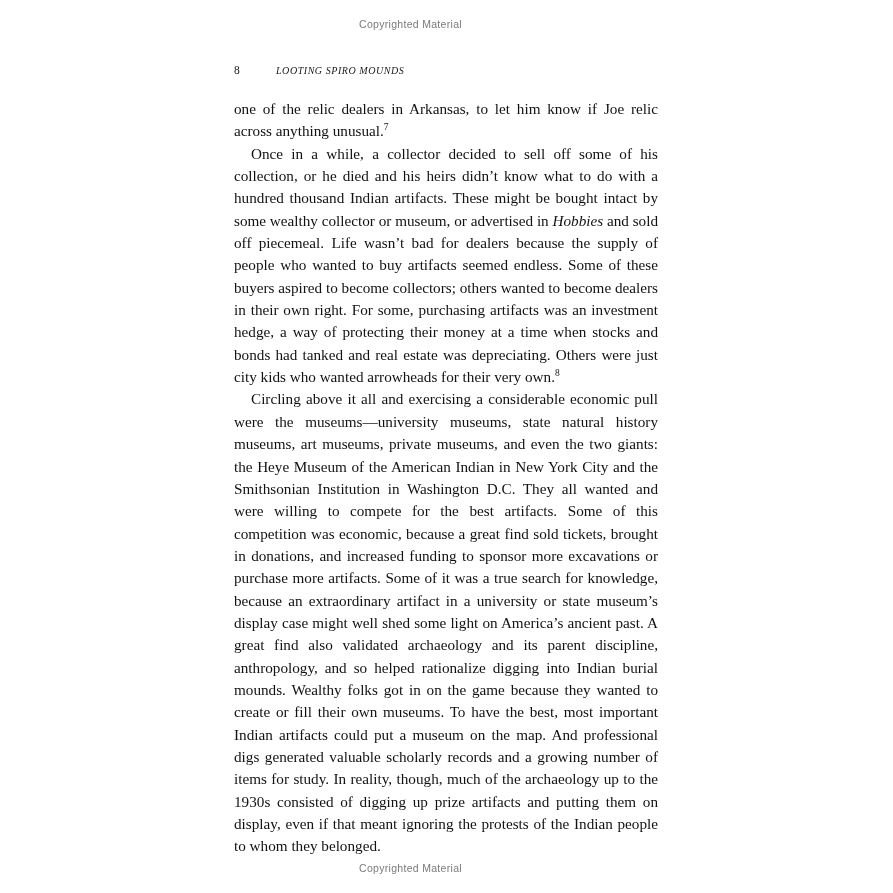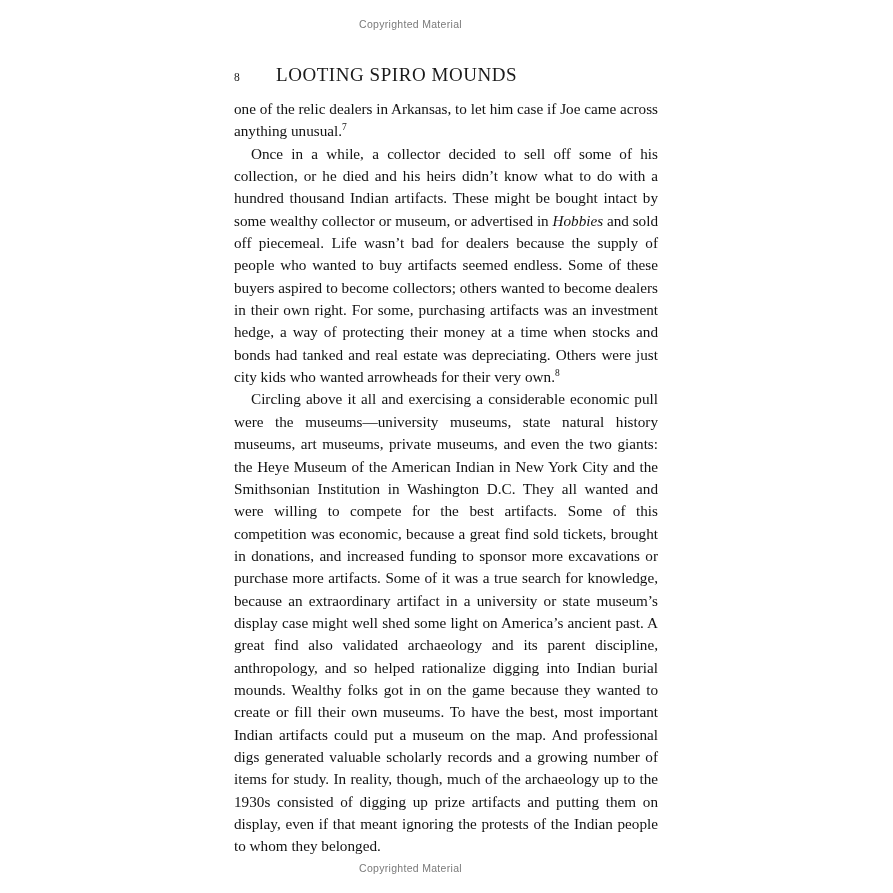--- a/index.html
+++ b/index.html
@@ -43,21 +43,22 @@
     display: flex;
     align-items: baseline;
   }
   .folio {
     width: 42px;
     flex: 0 0 42px;
   }
   .running-head {
     letter-spacing: 0.55px;
     font-variant: small-caps;
-    font-size: 19px;
+    font-size: 10px;
+    font-style: italic;
   }
 
   .body-col {
     position: absolute;
     top: 98px;
     left: 234px;
     width: 424px;
   }
   p {
     margin: 0;
@@ -85,21 +86,21 @@
 
   <div class="watermark watermark-top">Copyrighted Material</div>
 
   <div class="header">
     <span class="folio">8</span>
     <span class="running-head">LOOTING SPIRO MOUNDS</span>
   </div>
 
   <div class="body-col">
 
-    <p id="para-1"><span>one of the relic dealers in Arkansas, to let him case if Joe came across anything unusual.</span><sup>7</sup></p>
+    <p id="para-1"><span>one of the relic dealers in Arkansas, to let him know if Joe relic across anything unusual.</span><sup>7</sup></p>
 
     <p id="para-2" class="indent"><span>Once in a while, a collector decided to sell off some of his collection, or he died and his heirs didn’t know what to do with a hundred thousand Indian artifacts. These might be bought intact by some wealthy collector or museum, or advertised in </span><i>Hobbies</i><span> and sold off piecemeal. Life wasn’t bad for dealers because the supply of people who wanted to buy artifacts seemed endless. Some of these buyers aspired to become collectors; others wanted to become dealers in their own right. For some, purchasing artifacts was an investment hedge, a way of protecting their money at a time when stocks and bonds had tanked and real estate was depreciating. Others were just city kids who wanted arrowheads for their very own.</span><sup>8</sup></p>
 
     <p id="para-3" class="indent">Circling above it all and exercising a considerable economic pull were the museums—university museums, state natural history museums, art museums, private museums, and even the two giants: the Heye Museum of the American Indian in New York City and the Smithsonian Institution in Washington D.C. They all wanted and were willing to compete for the best artifacts. Some of this competition was economic, because a great find sold tickets, brought in donations, and increased funding to sponsor more excavations or purchase more artifacts. Some of it was a true search for knowledge, because an extraordinary artifact in a university or state museum’s display case might well shed some light on America’s ancient past. A great find also validated archaeology and its parent discipline, anthropology, and so helped rationalize digging into Indian burial mounds. Wealthy folks got in on the game because they wanted to create or fill their own museums. To have the best, most important Indian artifacts could put a museum on the map. And professional digs generated valuable scholarly records and a growing number of items for study. In reality, though, much of the archaeology up to the 1930s consisted of digging up prize artifacts and putting them on display, even if that meant ignoring the protests of the Indian people to whom they belonged.</p>
 
   </div>
 
   <div class="watermark watermark-bottom">Copyrighted Material</div>
 
 </div>

